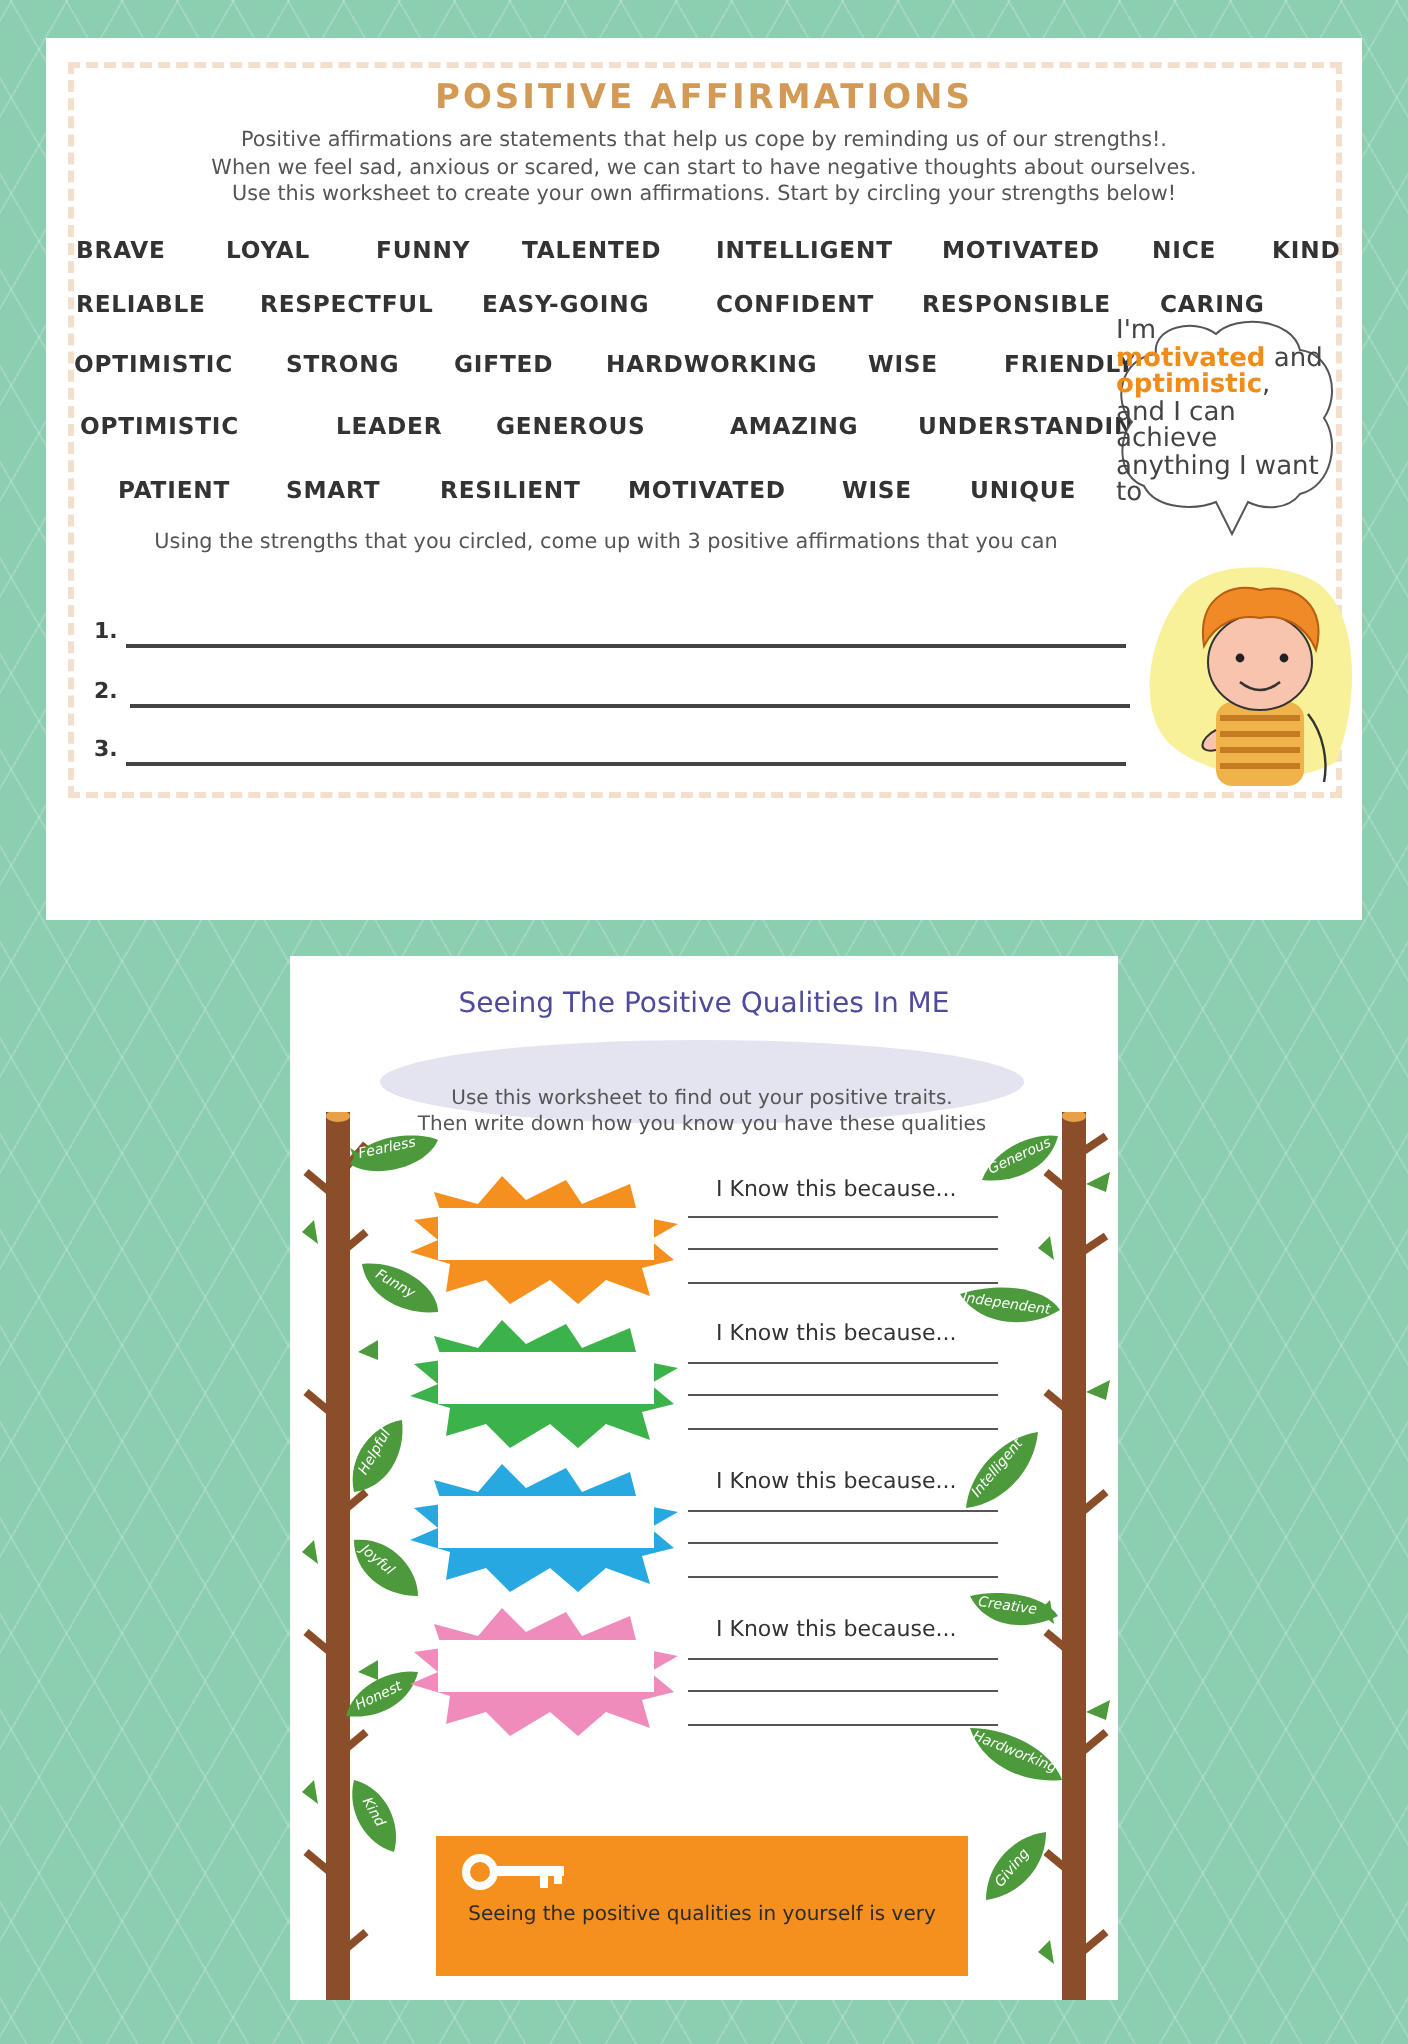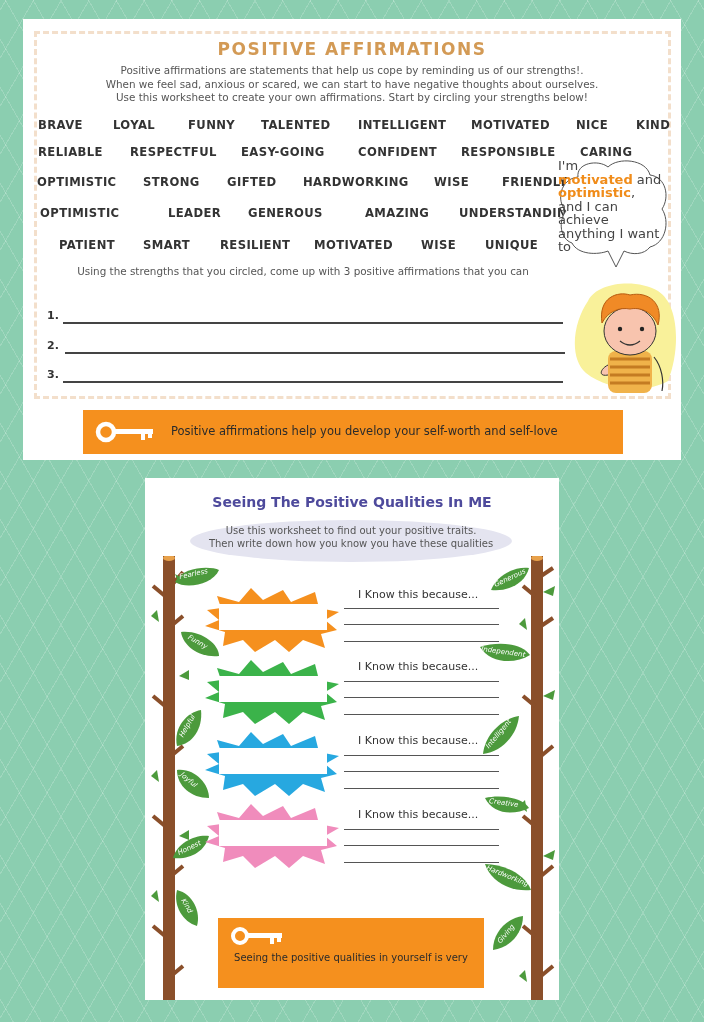--- a/index.html
+++ b/index.html
@@ -56,28 +56,28 @@
     background: #f5901e;
   }
   .banner1-text {
     position: absolute; left: 88px; top: 14px; font-size: 11.5px; color: #2b2b2b;
   }
   .key1 { position: absolute; left: 12px; top: 11px; }
 
   
   .title2 {
     position: absolute; left: 0; width: 100%; top: 16px; text-align: center;
-    font-size: 14px; font-weight: bold; color: #4e4a9c;
+    font-size: 14px; font-weight: normal; color: #4e4a9c;
   }
   .cloud {
     position: absolute; left: 45px; top: 42px; width: 322px; height: 42px;
     background: #e4e4f0; border-radius: 50%;
   }
   .cloud-text {
-    position: absolute; left: 45px; top: 46px; width: 322px; text-align: center;
+    position: absolute; left: 45px; top: 65px; width: 322px; text-align: center;
     font-size: 10px; line-height: 13px; color: #555;
   }
   .burst { position: absolute; left: 58px; width: 140px; height: 68px; }
   .burst-box { position: absolute; background: #fff; }
   .know-label {
     position: absolute; left: 213px; font-size: 11px; color: #333; white-space: nowrap;
   }
   .know-line { position: absolute; left: 199px; width: 155px; height: 1.4px; background: #555; }
   .tree { position: absolute; top: 78px; width: 55px; height: 444px; }
   .leaf-label {
@@ -178,29 +178,20 @@
     </g>
     <ellipse cx="62" cy="50" rx="26" ry="24" fill="#f8c4ae" stroke="#333" stroke-width="1"></ellipse>
     <path d="M34,42 C30,16 50,10 62,14 C80,10 96,22 90,44 C84,30 72,26 62,28 C52,26 40,30 34,42 Z" fill="#f08a26" stroke="#b85c10" stroke-width="1"></path>
     <circle cx="52" cy="48" r="2.2" fill="#222"></circle>
       <circle cx="74" cy="48" r="2.2" fill="#222"></circle>
     <path d="M52,60 Q62,68 72,60" stroke="#333" stroke-width="1.3" fill="none"></path>
     <path d="M40,84 C32,88 30,96 40,94" stroke="#333" fill="#f8c4ae"></path>
     <path d="M86,76 C94,86 96,100 94,110" stroke="#333" stroke-width="1.2" fill="none"></path>
   </svg>
 
-  <div class="banner1">
-    <svg class="key1" width="64" height="22" viewBox="0 0 64 22">
-      <circle cx="11" cy="11" r="8" fill="none" stroke="#fff" stroke-width="4.5"></circle>
-      <rect x="18" y="8" width="40" height="5" fill="#fff"></rect>
-      <rect x="46" y="10" width="4" height="9" fill="#fff"></rect>
-      <rect x="53" y="10" width="4" height="7" fill="#fff"></rect>
-    </svg>
-    <div class="banner1-text">Positive affirmations help you develop your self-worth and self-love</div>
-  </div>
 </div>
 
 <div class="sheet" id="sheet2">
   <div class="title2">Seeing The Positive Qualities In ME</div>
   <div class="cloud"></div>
   <div class="cloud-text">
     <div>Use this worksheet to find out your positive traits.</div>
     <div>Then write down how you know you have these qualities</div>
   </div>
 

